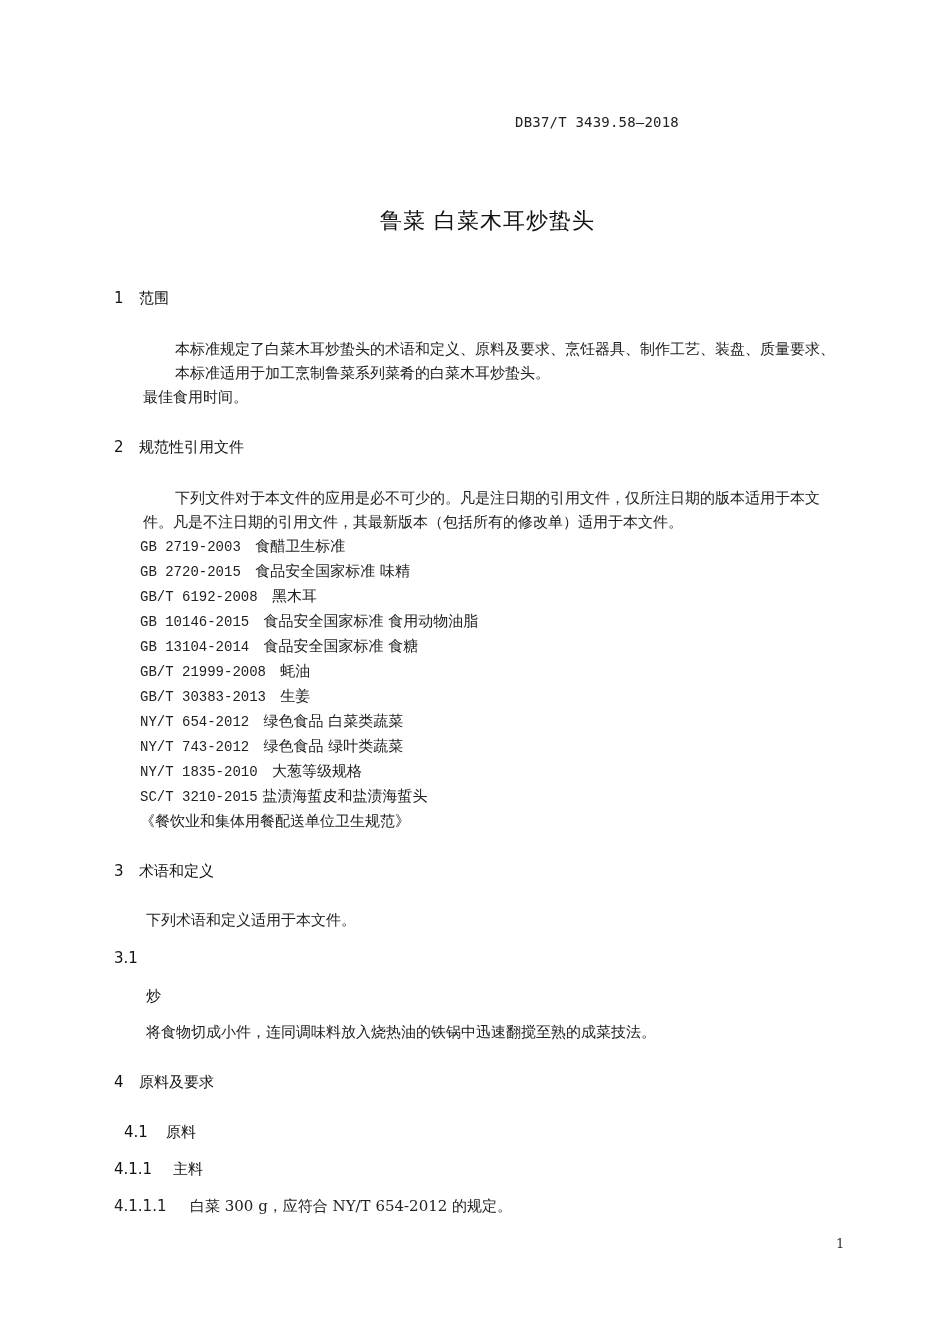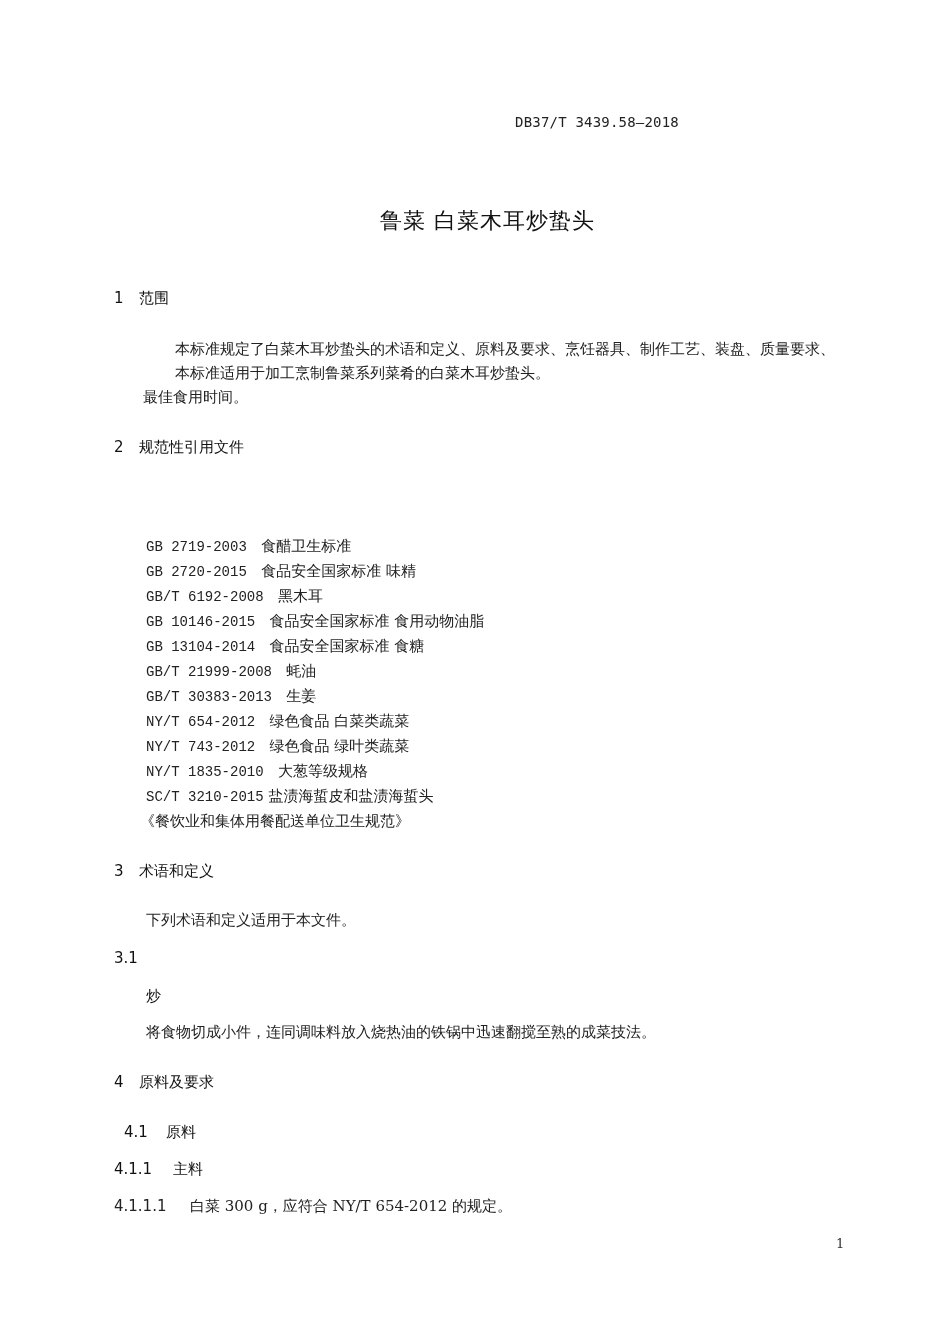--- a/index.html
+++ b/index.html
@@ -4,21 +4,21 @@
 <style>
   html, body { margin: 0; padding: 0; background: #ffffff; }
   body { width: 950px; height: 1344px; position: relative; overflow: hidden; color: #1a1a1a; }
   .page { position: absolute; left: 0; top: 0; width: 770px; height: 1344px; background: #fff; }
   .header-code { position: absolute; right: 91px; top: 114px; font-family: "DejaVu Sans Mono", "Liberation Mono", monospace; font-size: 14px; letter-spacing: 0.2px; color: #222; }
   .doc-title { position: absolute; left: 0; width: 975px; top: 206px; text-align: center; font-family: "DejaVu Sans", sans-serif; font-size: 22px; color: #111; letter-spacing: 1px; }
   .h1 { position: absolute; left: 114px; font-family: "DejaVu Sans", sans-serif; font-size: 15px; color: #111; }
   .h1 .num { display: inline-block; width: 25px; }
   .para { position: absolute; left: 114px; width: 748px; font-family: "DejaVu Serif", "Liberation Serif", serif; font-size: 15px; line-height: 24px; color: #222; text-align: justify; margin-left: 29px; }
   .para .indent { display: inline-block; width: 32px; }
-  .ref { position: absolute; left: 146px; font-family: "DejaVu Serif", "Liberation Serif", serif; font-size: 15px; color: #222; white-space: pre; }
+  .ref { position: absolute; left: 140px; font-family: "DejaVu Serif", "Liberation Serif", serif; font-size: 15px; color: #222; white-space: pre; }
   .ref .code { font-family: "Liberation Mono", "DejaVu Sans Mono", monospace; font-size: 14px; }
   .sub { position: absolute; left: 114px; font-family: "DejaVu Sans", sans-serif; font-size: 15px; color: #111; }
   .term { position: absolute; left: 146px; font-family: "DejaVu Sans", sans-serif; font-size: 15px; color: #111; }
   .defn { position: absolute; left: 146px; font-family: "DejaVu Serif", "Liberation Serif", serif; font-size: 15px; color: #222; }
   .clause { position: absolute; left: 114px; font-family: "DejaVu Serif", "Liberation Serif", serif; font-size: 15px; color: #222; }
   .clause .cnum { font-family: "DejaVu Sans", sans-serif; display: inline-block; width: 76px; }
   .page-num { position: absolute; left: 836px; top: 1236px; font-family: "DejaVu Serif", serif; font-size: 13px; color: #333; }
 </style>
 </head>
 <body>
@@ -33,20 +33,24 @@
     <span class="num">1</span><span>范围</span>
   </div>
   <div class="para" style="top:337px;">
     <div><span class="indent"></span><span>本标准规定了白菜木耳炒蛰头的术语和定义、原料及要求、烹饪器具、制作工艺、装盘、质量要求、</span></div>
     <div><span class="indent"></span><span>本标准适用于加工烹制鲁菜系列菜肴的白菜木耳炒蛰头。</span></div>
     <div><span>最佳食用时间。</span></div>
   </div>
 
   <div class="h1" style="top:438px;">
     <span class="num">2</span><span>规范性引用文件</span>
+  </div>
+  <div class="para" style="top:486px;">
+    <div><span class="indent"></span><span>下列文件对于本文件的应用是必不可少的。凡是注日期的引用文件，仅所注日期的版本适用于本文</span></div>
+    <div><span>件。凡是不注日期的引用文件，其最新版本（包括所有的修改单）适用于本文件。</span></div>
   </div>
 
   <div class="ref" style="top:537px;"><span class="code">GB 2719-2003</span>   <span>食醋卫生标准</span></div>
   <div class="ref" style="top:562px;"><span class="code">GB 2720-2015</span>   <span>食品安全国家标准 味精</span></div>
   <div class="ref" style="top:587px;"><span class="code">GB/T 6192-2008</span>   <span>黑木耳</span></div>
   <div class="ref" style="top:612px;"><span class="code">GB 10146-2015</span>   <span>食品安全国家标准 食用动物油脂</span></div>
   <div class="ref" style="top:637px;"><span class="code">GB 13104-2014</span>   <span>食品安全国家标准 食糖</span></div>
   <div class="ref" style="top:662px;"><span class="code">GB/T 21999-2008</span>   <span>蚝油</span></div>
   <div class="ref" style="top:687px;"><span class="code">GB/T 30383-2013</span>   <span>生姜</span></div>
   <div class="ref" style="top:712px;"><span class="code">NY/T 654-2012</span>   <span>绿色食品 白菜类蔬菜</span></div>

